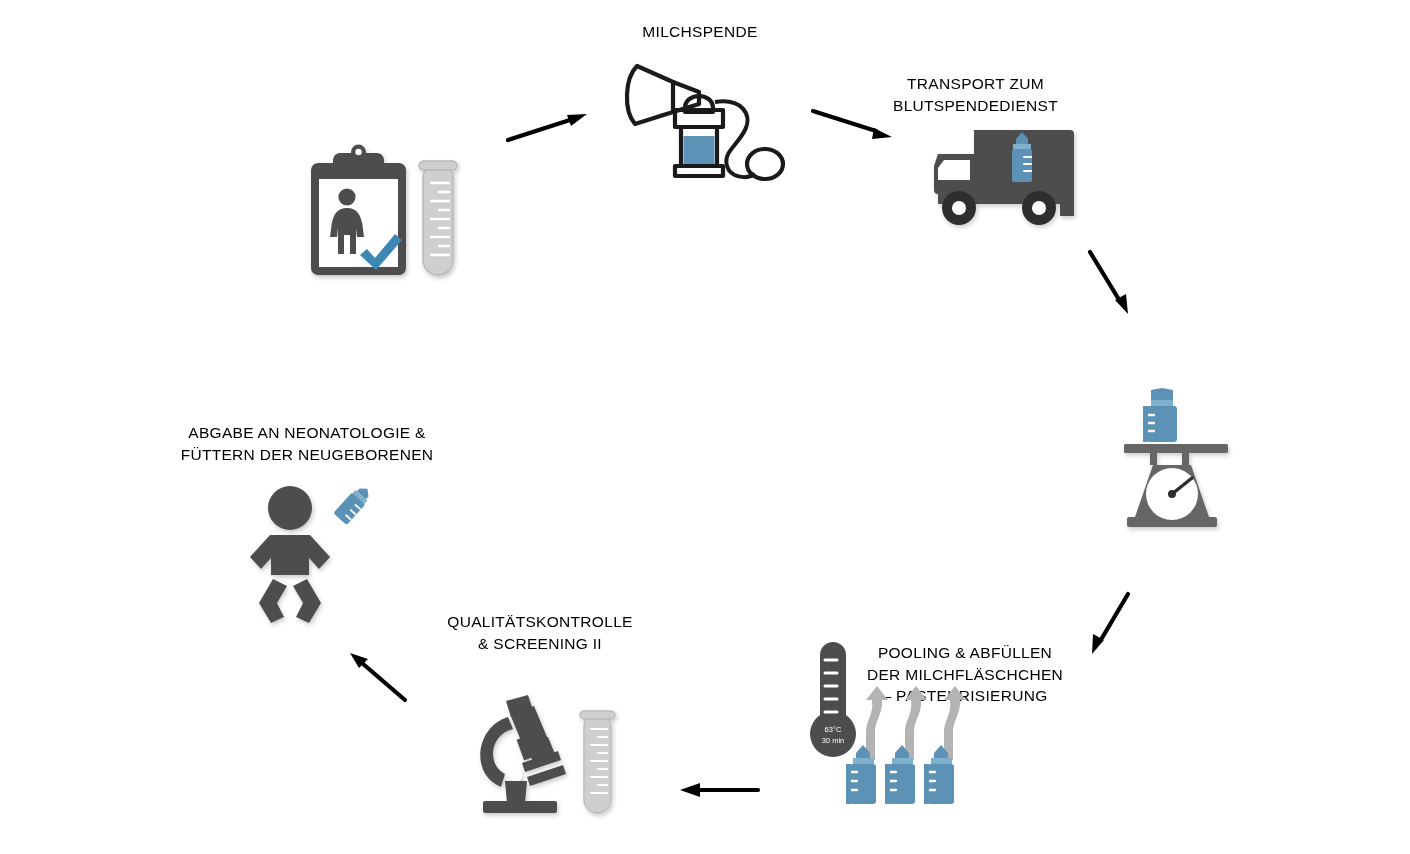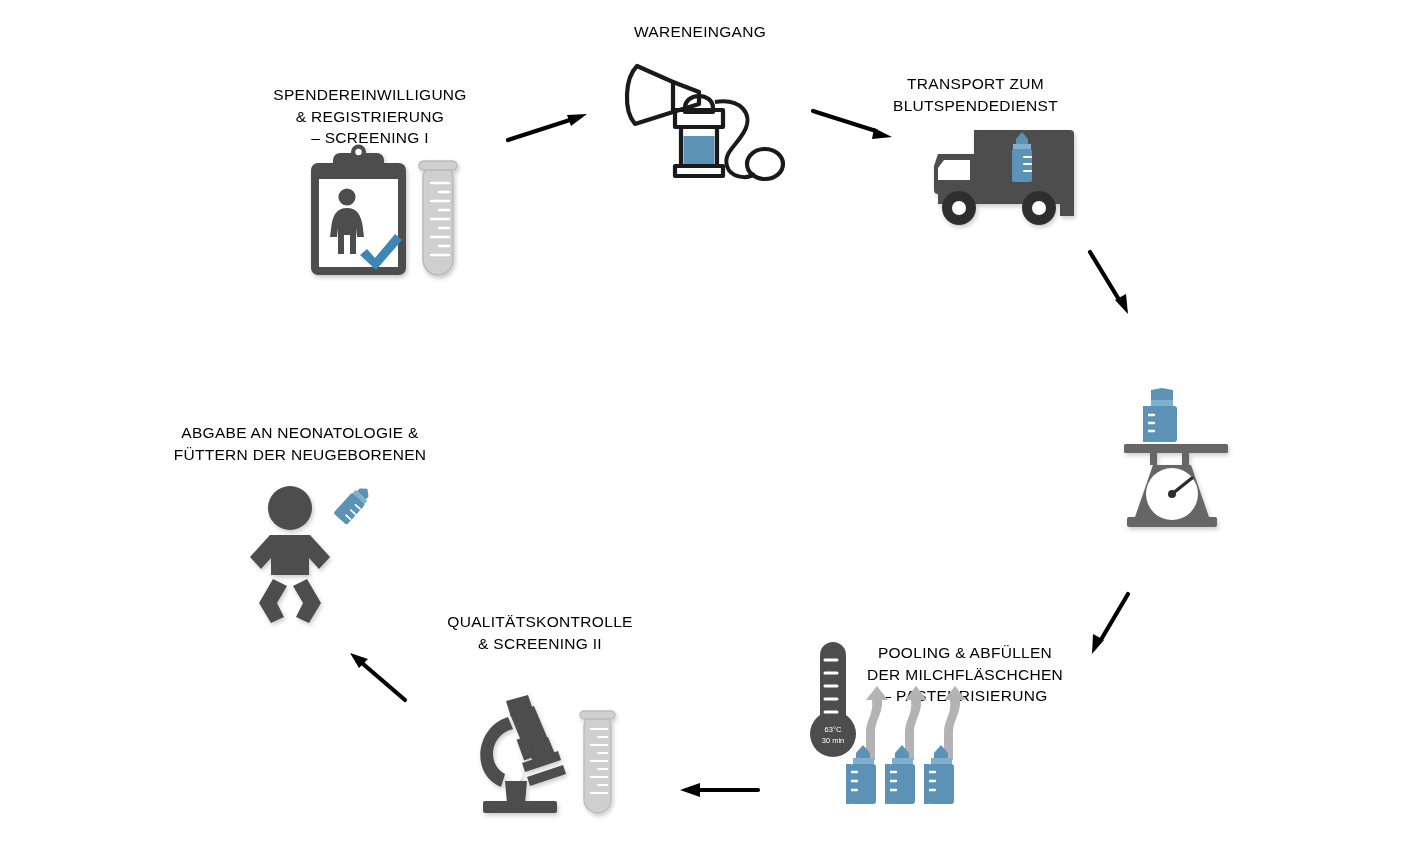--- a/index.html
+++ b/index.html
@@ -35,38 +35,35 @@
   .icon { position: absolute; }
   svg { display: block; overflow: visible; }
 
   
   #lbl-consent  { left: 245px; top: 84px;  width: 250px; }
   #lbl-donation { left: 600px; top: 21px;  width: 200px; }
   #lbl-transport{ left: 853px; top: 73px;  width: 245px; }
   #lbl-intake   { left: 1075px;top: 337px; width: 200px; }
   #lbl-pooling  { left: 845px; top: 642px; width: 240px; }
   #lbl-qc       { left: 430px; top: 611px; width: 220px; }
-  #lbl-handover { left: 155px; top: 422px; width: 290px; }
+  #lbl-handover { left: 162px; top: 422px; width: 290px; }
 
   .micro-text {
     font-size: 7.5px;
     fill: #ffffff;
     font-family: "Liberation Sans", sans-serif;
     text-anchor: middle;
   }
 </style>
 </head>
 <body>
 
 <div class="stage">
 
-  <div class="label" id="lbl-consent">SPENDEREINWILLIGUNG
-&amp; REGISTRIERUNG
-– SCREENING I</div>
-  <div class="label" id="lbl-donation">WARENEINGANG</div>
+  <div class="label" id="lbl-donation">MILCHSPENDE</div>
   <div class="label" id="lbl-transport">TRANSPORT ZUM
 BLUTSPENDEDIENST</div>
   <div class="label" id="lbl-pooling">POOLING &amp; ABFÜLLEN
 DER MILCHFLÄSCHCHEN
 – PASTEURISIERUNG</div>
   <div class="label" id="lbl-qc">QUALITÄTSKONTROLLE
 &amp; SCREENING II</div>
   <div class="label" id="lbl-handover">ABGABE AN NEONATOLOGIE &amp;
 FÜTTERN DER NEUGEBORENEN</div>
 

